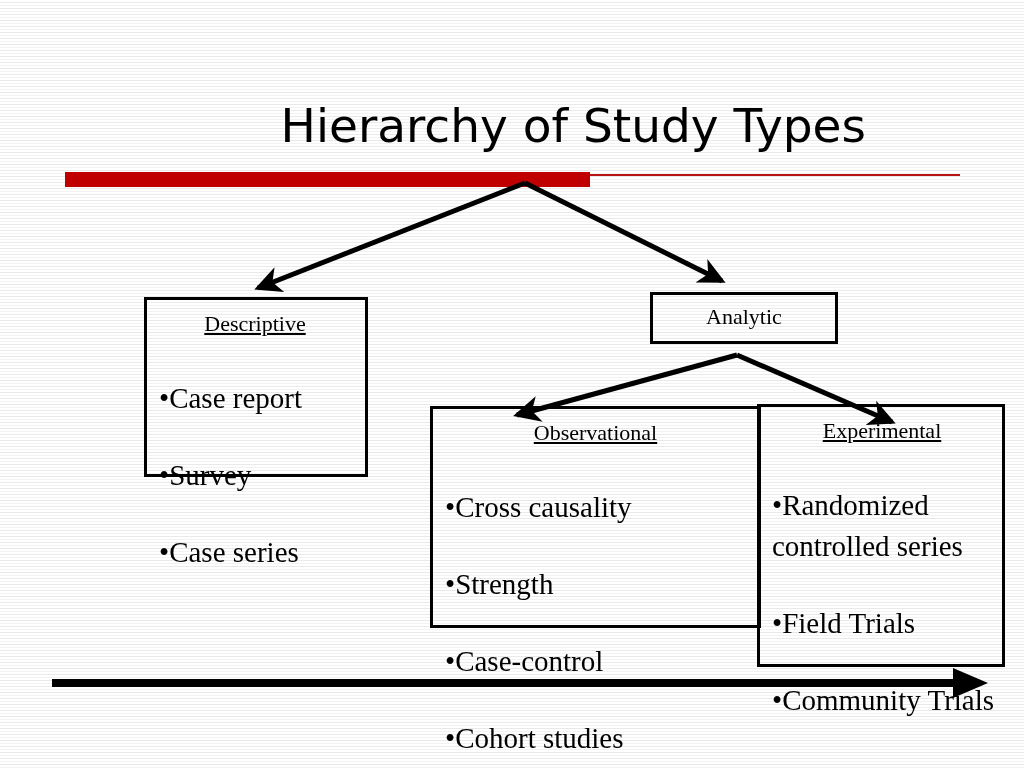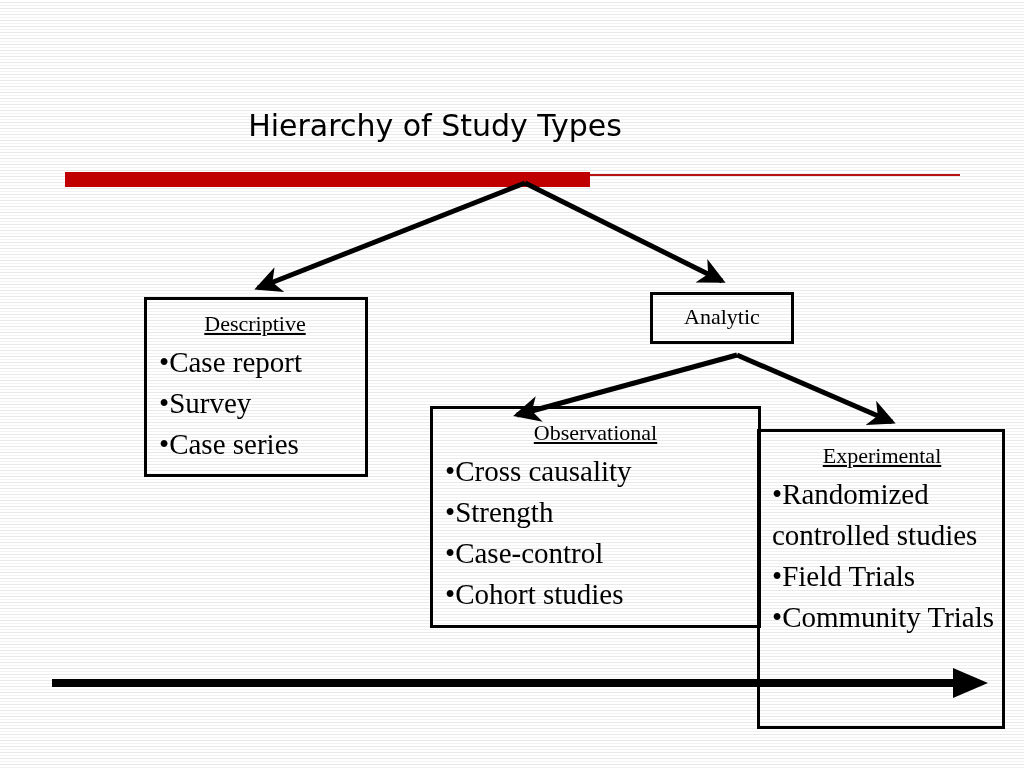--- a/index.html
+++ b/index.html
@@ -33,23 +33,23 @@
     );
     overflow: hidden;
   }
 
   
   #title {
     position: absolute;
     left: 0px;
     top: 97px;
     width: 862px;
-    text-align: center;
+    text-align: right;
     font-family: "DejaVu Sans", "Liberation Sans", sans-serif;
-    font-size: 30px;
+    font-size: 47px;
     font-weight: normal;
     line-height: 58px;
     color: #000000;
     letter-spacing: 0px;
     white-space: nowrap;
   }
   #title-inner {
     display: inline-block;
     position: relative;
     left: 4px;
@@ -92,20 +92,21 @@
   .node-list {
     margin: 0;
     padding: 0;
     list-style: none;
   }
   .node-list li {
     font-size: 29px;
     line-height: 41px;
     white-space: nowrap;
     text-indent: 0;
+    margin-top: 36px;
   }
   .node-list li .blt {
     font-size: 29px;
   }
   .node-list li.wrap {
     white-space: normal;
   }
 
   
   #node-descriptive {
@@ -113,21 +114,21 @@
     top: 297px;
     width: 224px;
     height: 180px;
     padding: 6px 0 0 12px;
   }
   #node-descriptive .node-head { padding-right: 14px; }
 
   #node-analytic {
     left: 650px;
     top: 292px;
-    width: 144px;
+    width: 188px;
     height: 52px;
     padding: 0;
     display: flex;
     align-items: center;
     justify-content: center;
   }
   #node-analytic .node-head {
     text-decoration: none;
     line-height: 34px;
     position: relative;
@@ -138,23 +139,23 @@
     left: 430px;
     top: 406px;
     width: 331px;
     height: 222px;
     padding: 6px 0 0 12px;
   }
   #node-observational .node-head { padding-right: 12px; }
 
   #node-experimental {
     left: 757px;
-    top: 429px;
+    top: 404px;
     width: 248px;
-    height: 300px;
+    height: 263px;
     padding: 6px 0 16px 12px;
   }
   #node-experimental .node-head { padding-right: 10px; }
   #node-experimental .node-list li.wrap {
     line-height: 41px;
     white-space: normal;
     max-width: 232px;
   }
 
   
@@ -243,21 +244,21 @@
       <li><span class="blt">•</span><span>Cross causality</span></li>
       <li><span class="blt">•</span><span>Strength</span></li>
       <li><span class="blt">•</span><span>Case-control</span></li>
       <li><span class="blt">•</span><span>Cohort studies</span></li>
     </ul>
   </div>
 
   <div class="node" id="node-experimental">
     <div class="node-head">Experimental</div>
     <ul class="node-list">
-      <li class="wrap"><span class="blt">•</span><span>Randomized controlled studies</span></li>
+      <li class="wrap"><span class="blt">•</span><span>Randomized controlled series</span></li>
       <li><span class="blt">•</span><span>Field Trials</span></li>
       <li class="wrap"><span class="blt">•</span><span>Community Trials</span></li>
     </ul>
   </div>
 
   <svg id="strength-arrow" viewBox="0 0 1024 50" xmlns="http://www.w3.org/2000/svg">
     <rect x="52" y="19" width="923" height="8" fill="#000000"></rect>
     <path d="M953,8 L988,23 L953,38 Z" fill="#000000"></path>
   </svg>
 

